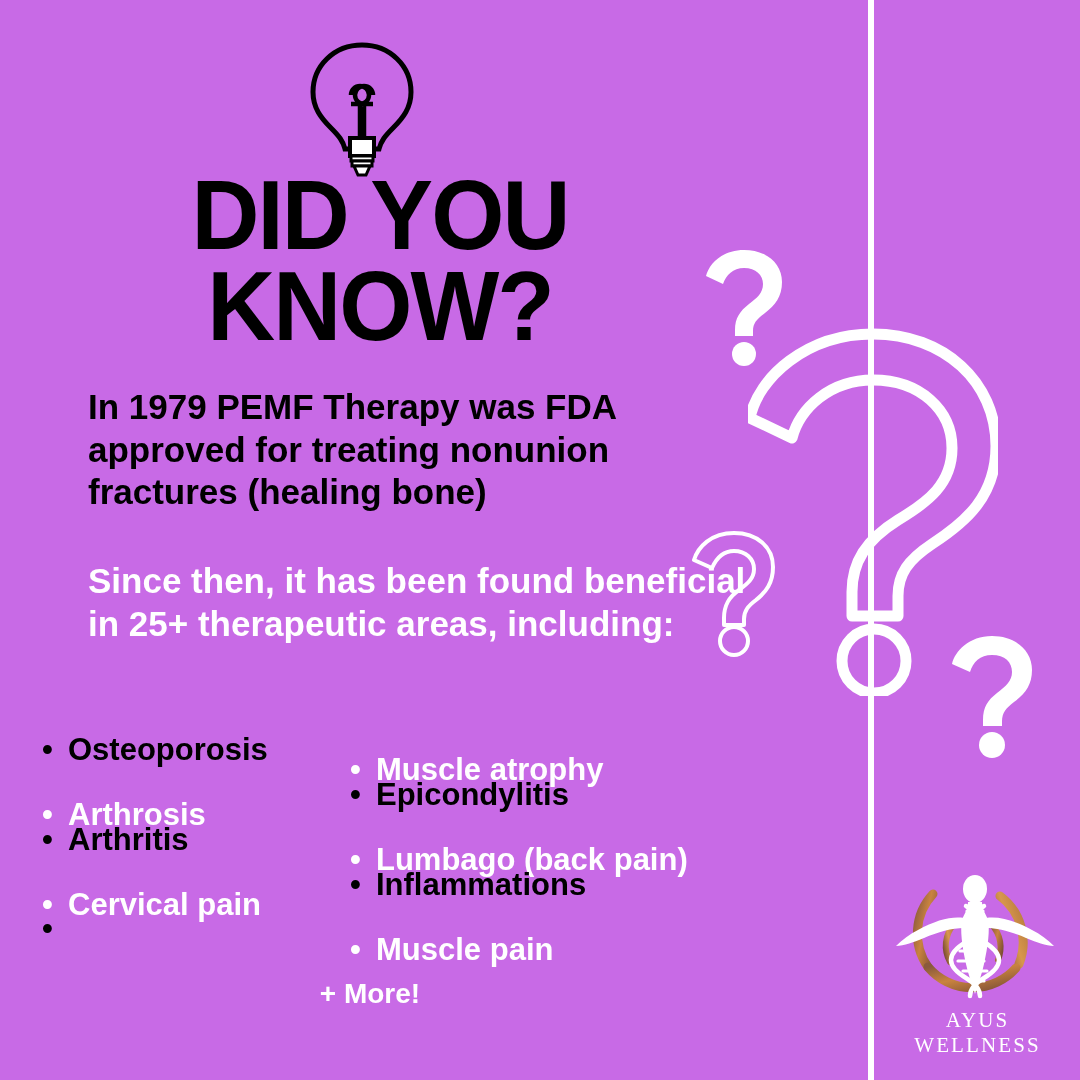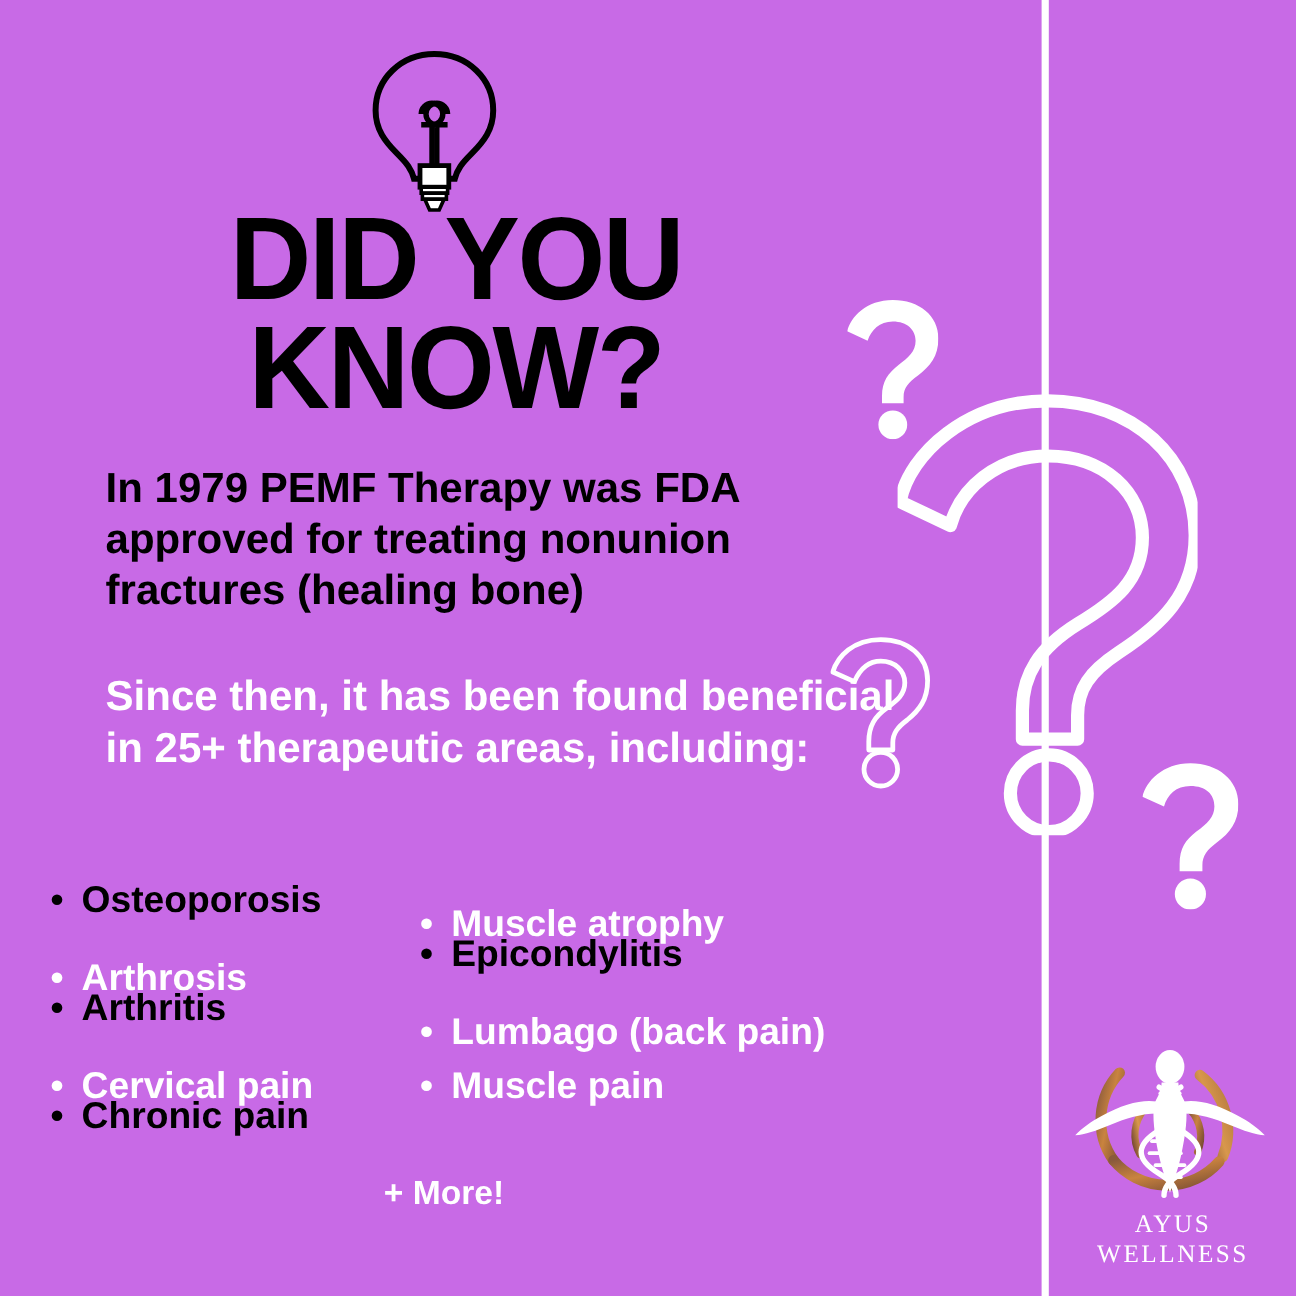--- a/index.html
+++ b/index.html
@@ -262,36 +262,39 @@
       <div class="bullet-row">
         <span class="bullet-dot c-black"></span>
         <span class="bullet-text c-black">Arthritis</span>
       </div>
       <div class="bullet-row">
         <span class="bullet-dot c-white"></span>
         <span class="bullet-text c-white">Cervical pain</span>
       </div>
       <div class="bullet-row">
         <span class="bullet-dot c-black"></span>
-        <span class="bullet-text c-black">Chronic pain</span>
       </div>
     </div>
 
     <div class="col col-right">
       <div class="bullet-row">
         <span class="bullet-dot c-white"></span>
         <span class="bullet-text c-white">Muscle atrophy</span>
       </div>
       <div class="bullet-row">
         <span class="bullet-dot c-black"></span>
         <span class="bullet-text c-black">Epicondylitis</span>
       </div>
       <div class="bullet-row">
         <span class="bullet-dot c-white"></span>
         <span class="bullet-text c-white">Lumbago (back pain)</span>
+      </div>
+      <div class="bullet-row">
+        <span class="bullet-dot c-black"></span>
+        <span class="bullet-text c-black">Inflammations</span>
       </div>
       <div class="bullet-row">
         <span class="bullet-dot c-white"></span>
         <span class="bullet-text c-white">Muscle pain</span>
       </div>
     </div>
 
   </div>
 
   <div class="more">+ More!</div>

